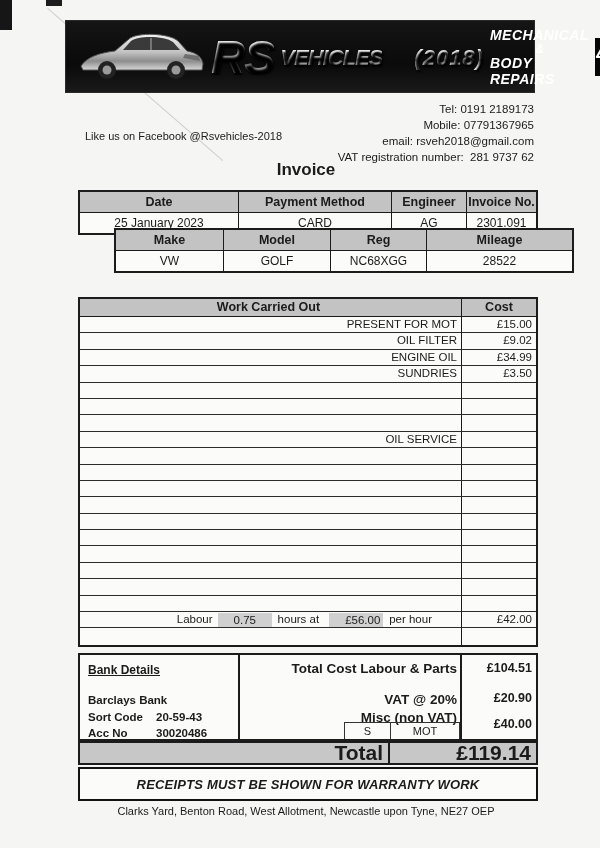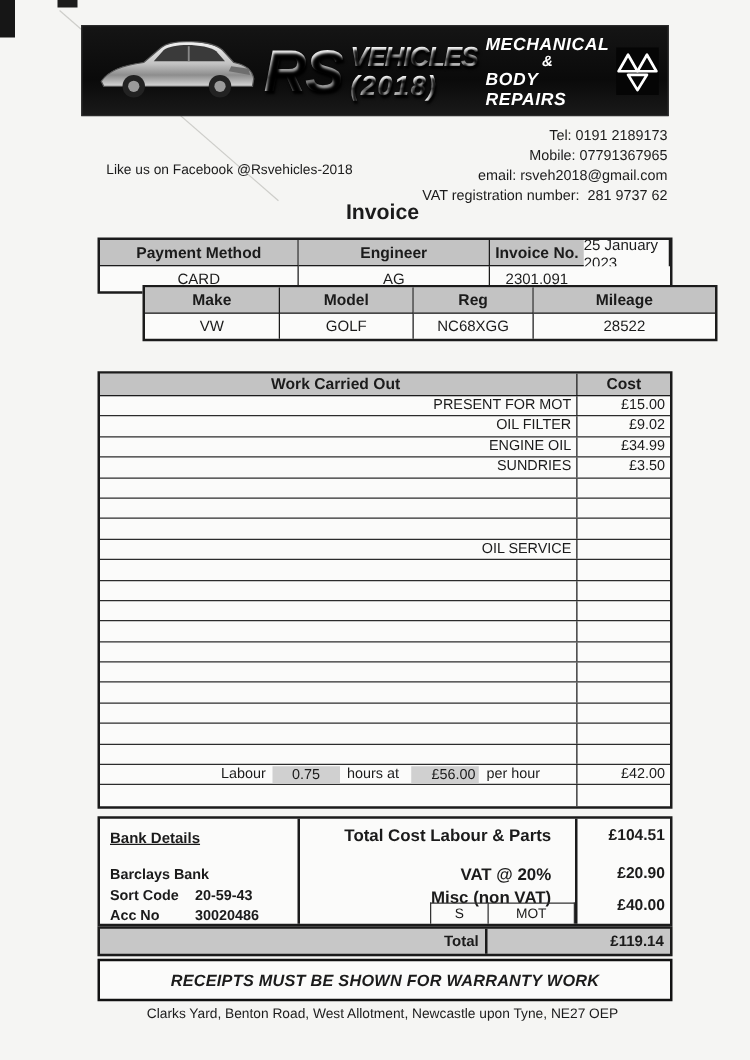--- a/index.html
+++ b/index.html
@@ -28,21 +28,21 @@
   }
   .metal { color:#d5d5d5; font-style:italic; font-weight:bold;
            text-shadow:1px 2px 2px #000; letter-spacing:-1px; }
   @supports (-webkit-background-clip: text) {
     .metal {
       background:linear-gradient(180deg,#ffffff 5%,#e9e9e9 30%,#8e8e8e 52%,#5f5f5f 58%,#cfcfcf 78%,#ffffff 100%);
       -webkit-background-clip:text; background-clip:text; color:transparent;
     }
   }
   .logo-rs { font-size:47px; line-height:60px; }
-  .logo-stack { display:flex; flex-direction:column; margin-top:2px; }
+  .logo-stack { display:flex; flex-direction:row; margin-top:2px;gap:32px; }
   .logo-vehicles { font-size:22px; line-height:23px; }
   .logo-year { font-size:22px; line-height:24px; letter-spacing:1px; }
   .tagline { flex:1; display:flex; flex-direction:column; align-items:center;
              color:#fff; font-weight:bold; font-style:italic; }
   .tagline .t1 { font-size:14px; letter-spacing:.5px; }
   .tagline .ta { font-size:12px; line-height:12px; }
   .tagline .t2 { font-size:14px; letter-spacing:.5px; }
   .mot-box { width:38px; height:38px; background:#050505; display:flex;
              align-items:center; justify-content:center; margin-right:4px; }
 
@@ -82,34 +82,34 @@
 
   
   .summary-box { left:78px; top:653px; width:460px; height:88px; border:2px solid #1b1b1b;
                  background:#fbfbfa; display:flex; }
   .bank-box { width:160px; border-right:2px solid #1b1b1b; padding:8px 8px 18px 8px;
               font-size:11.5px; font-weight:bold; position:relative; }
   .bank-title { text-decoration:underline; font-size:12px; margin-bottom:17px; }
   .bank-line { margin-bottom:4.5px; display:flex; }
   .bank-line .lbl { width:68px; }
   .mid-box { flex:1; position:relative; font-weight:bold; }
-  .mid-label { position:absolute; right:19px; text-align:right; font-size:13.5px; }
+  .mid-label { position:absolute; right:3px; text-align:right; font-size:13.5px; }
   .mid-l0 { top:6px; } .mid-l1 { top:37px; } .mid-l2 { top:55px;margin-left:21px; }
   .misc-cells { position:absolute; bottom:0; right:0; display:flex; height:17px; }
   .misc-cell { border:1px solid #333; border-bottom:none; font-size:11px; font-weight:normal;
                display:flex; align-items:center; justify-content:center; }
   .misc-s { width:46px; border-right:none; }
   .misc-mot { width:70px; }
   .cost-col { width:76px; border-left:2px solid #1b1b1b; position:relative;
               font-weight:bold; font-size:12.5px; }
   .cost-val { position:absolute; right:4px; }
   .cost-v0 { top:6px; } .cost-v1 { top:36px; } .cost-v2 { top:62px; }
 
   .total-row { left:78px; top:741px; width:460px; height:24px; border:2px solid #1b1b1b;
-               background:#c7c7c7; display:flex; font-weight:bold; font-size:12px; }
+               background:#c7c7c7; display:flex; font-weight:bold; font-size:21px; }
   .total-label { width:310px; border-right:2px solid #1b1b1b; text-align:right;
                  padding-right:5px; line-height:20px; }
   .total-value { flex:1; text-align:right; padding-right:5px; line-height:20px; }
 
   .warranty-row { left:78px; top:767px; width:460px; height:34px; border:2.5px solid #111;
                   background:#fbfbfa; display:flex; align-items:center; justify-content:center;
                   font-weight:bold; font-style:italic; font-size:13px; letter-spacing:.2px; }
 
   .footer { left:0; top:805px; width:612px; text-align:center; font-size:11px; }
 </style>
@@ -164,20 +164,21 @@
   <div>Tel: 0191 2189173</div>
   <div>Mobile: 07791367965</div>
   <div>email: rsveh2018@gmail.com</div>
   <div>VAT registration number:&nbsp; 281 9737 62</div>
 </div>
 <div class="abs facebook">Like us on Facebook @Rsvehicles-2018</div>
 
 <div class="abs invoice-title">Invoice</div>
 
 <div id="info-table" class="abs grid-table">
+  <div class="gt-cell gt-head">Date</div>
   <div class="gt-cell gt-head">Payment Method</div>
   <div class="gt-cell gt-head">Engineer</div>
   <div class="gt-cell gt-head last">Invoice No.</div>
   <div class="gt-cell">25 January 2023</div>
   <div class="gt-cell">CARD</div>
   <div class="gt-cell">AG</div>
   <div class="gt-cell last">2301.091</div>
 </div>
 
 <div id="vehicle-table" class="abs grid-table">

